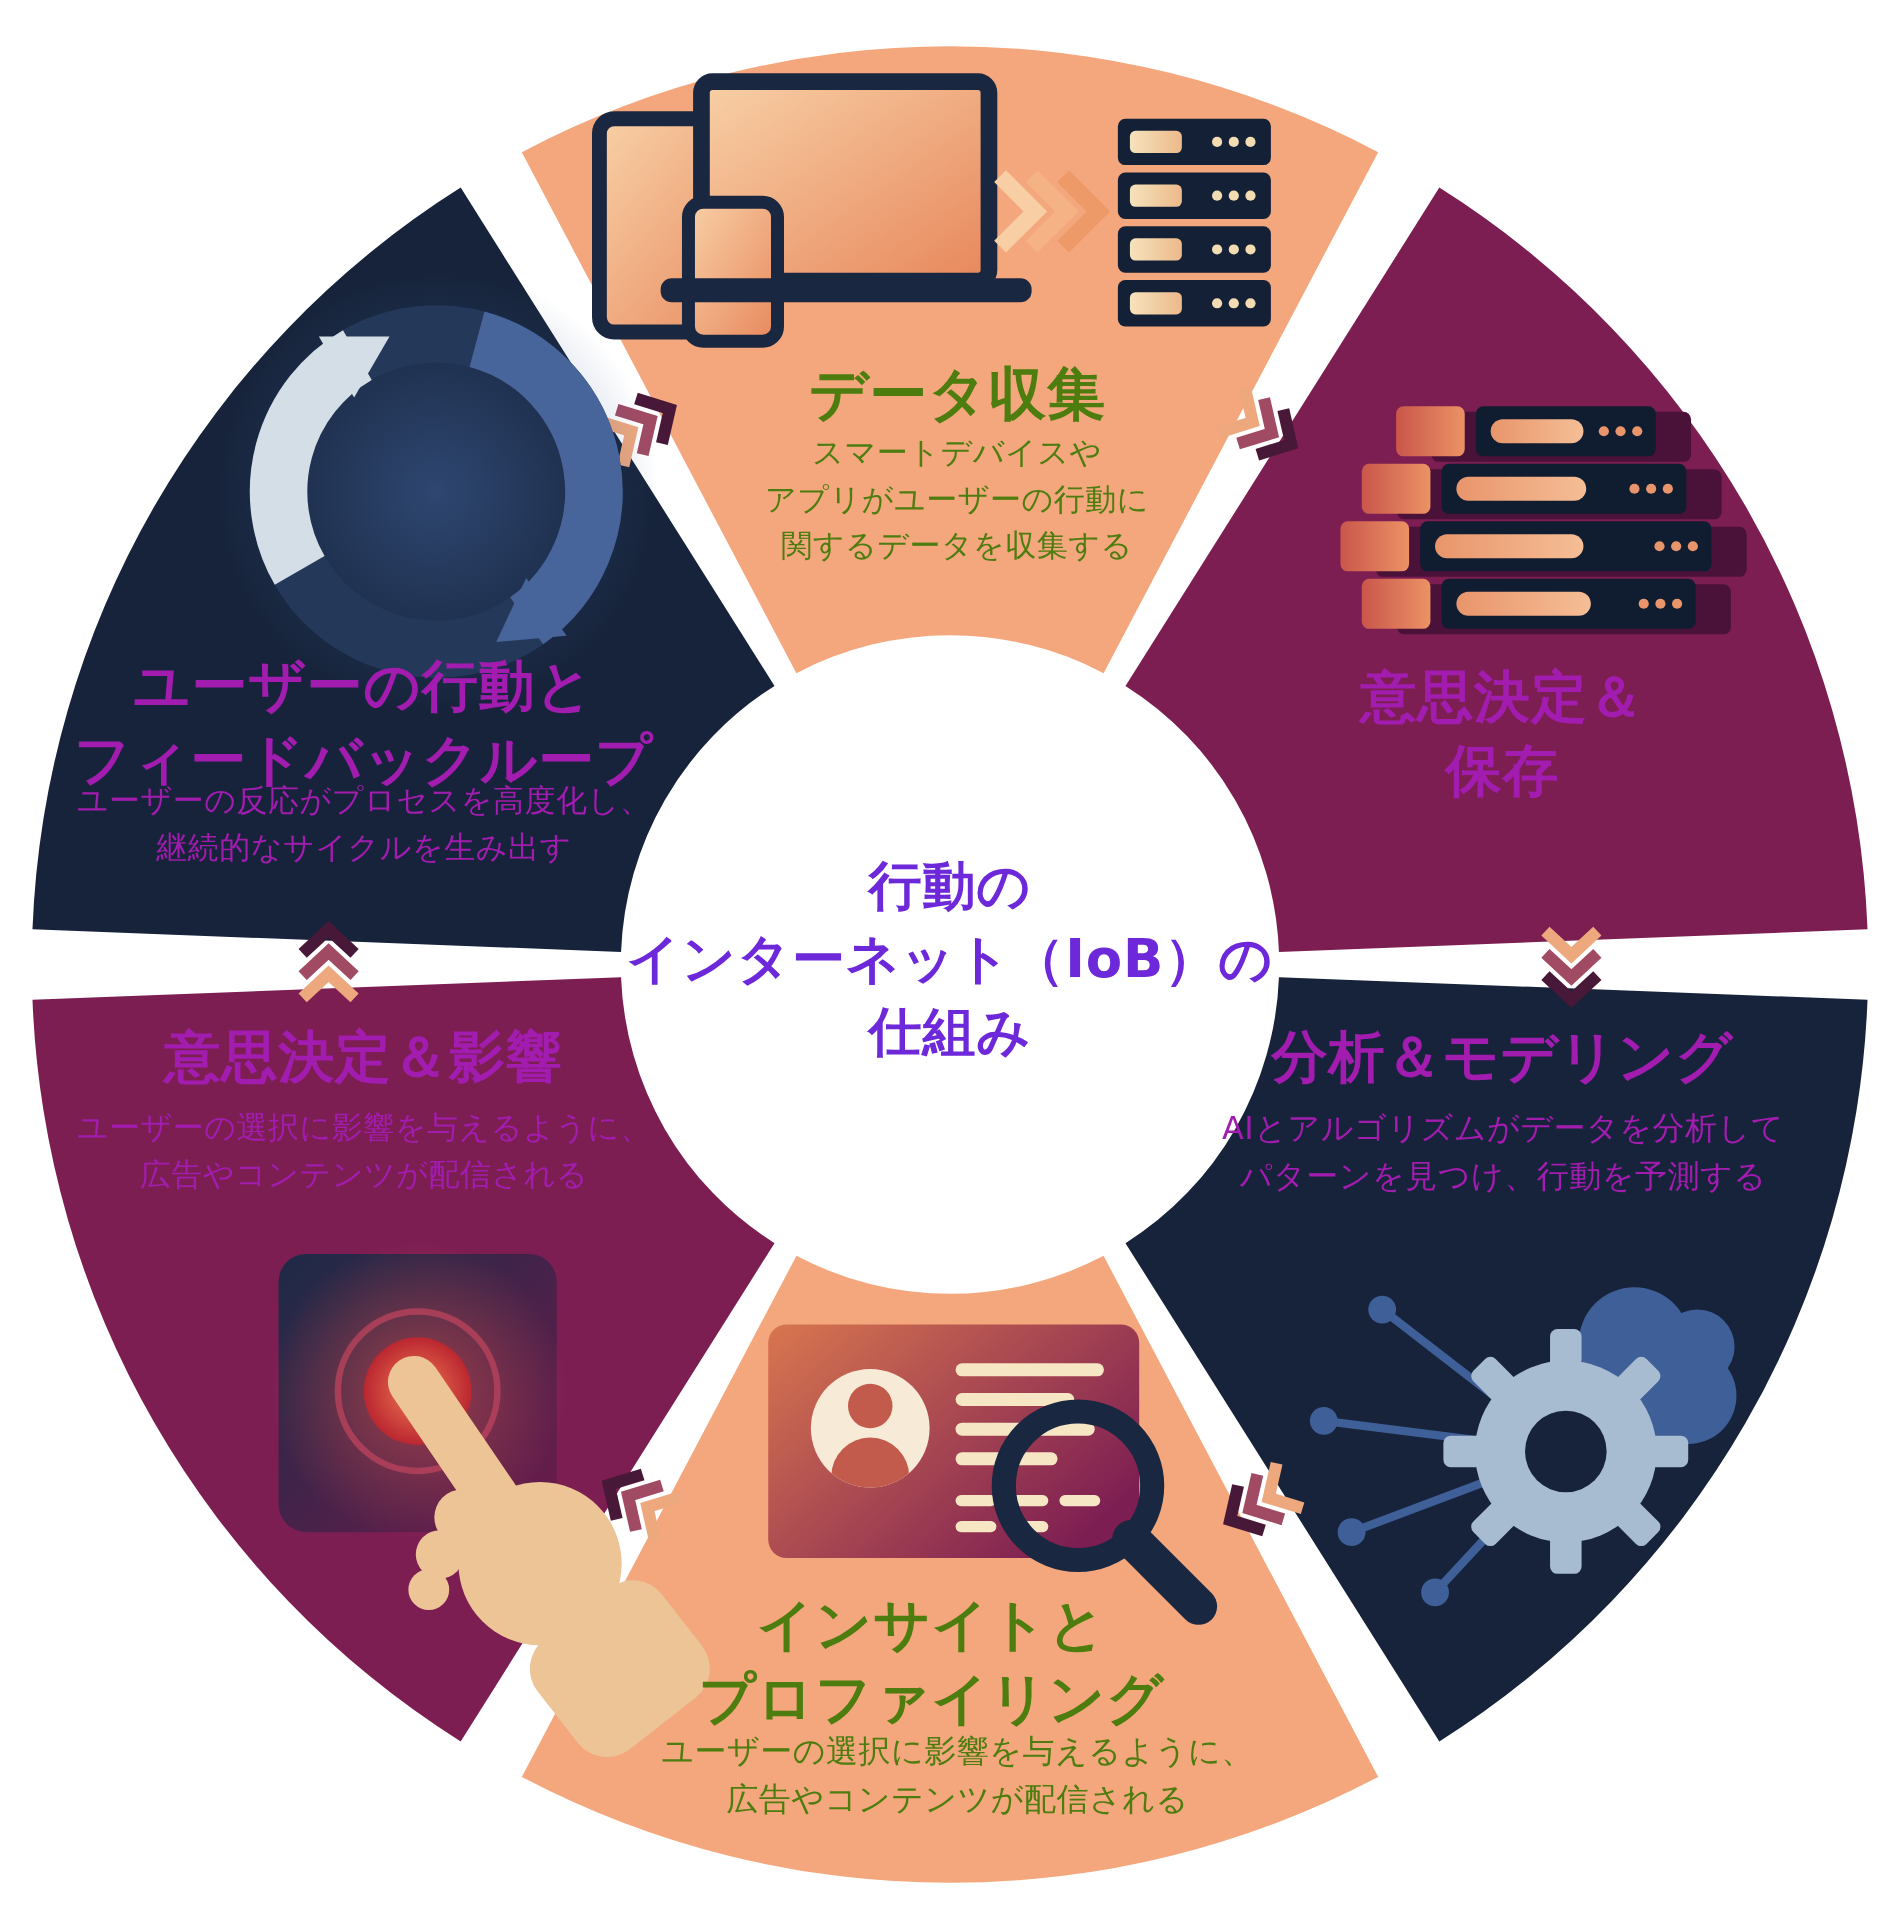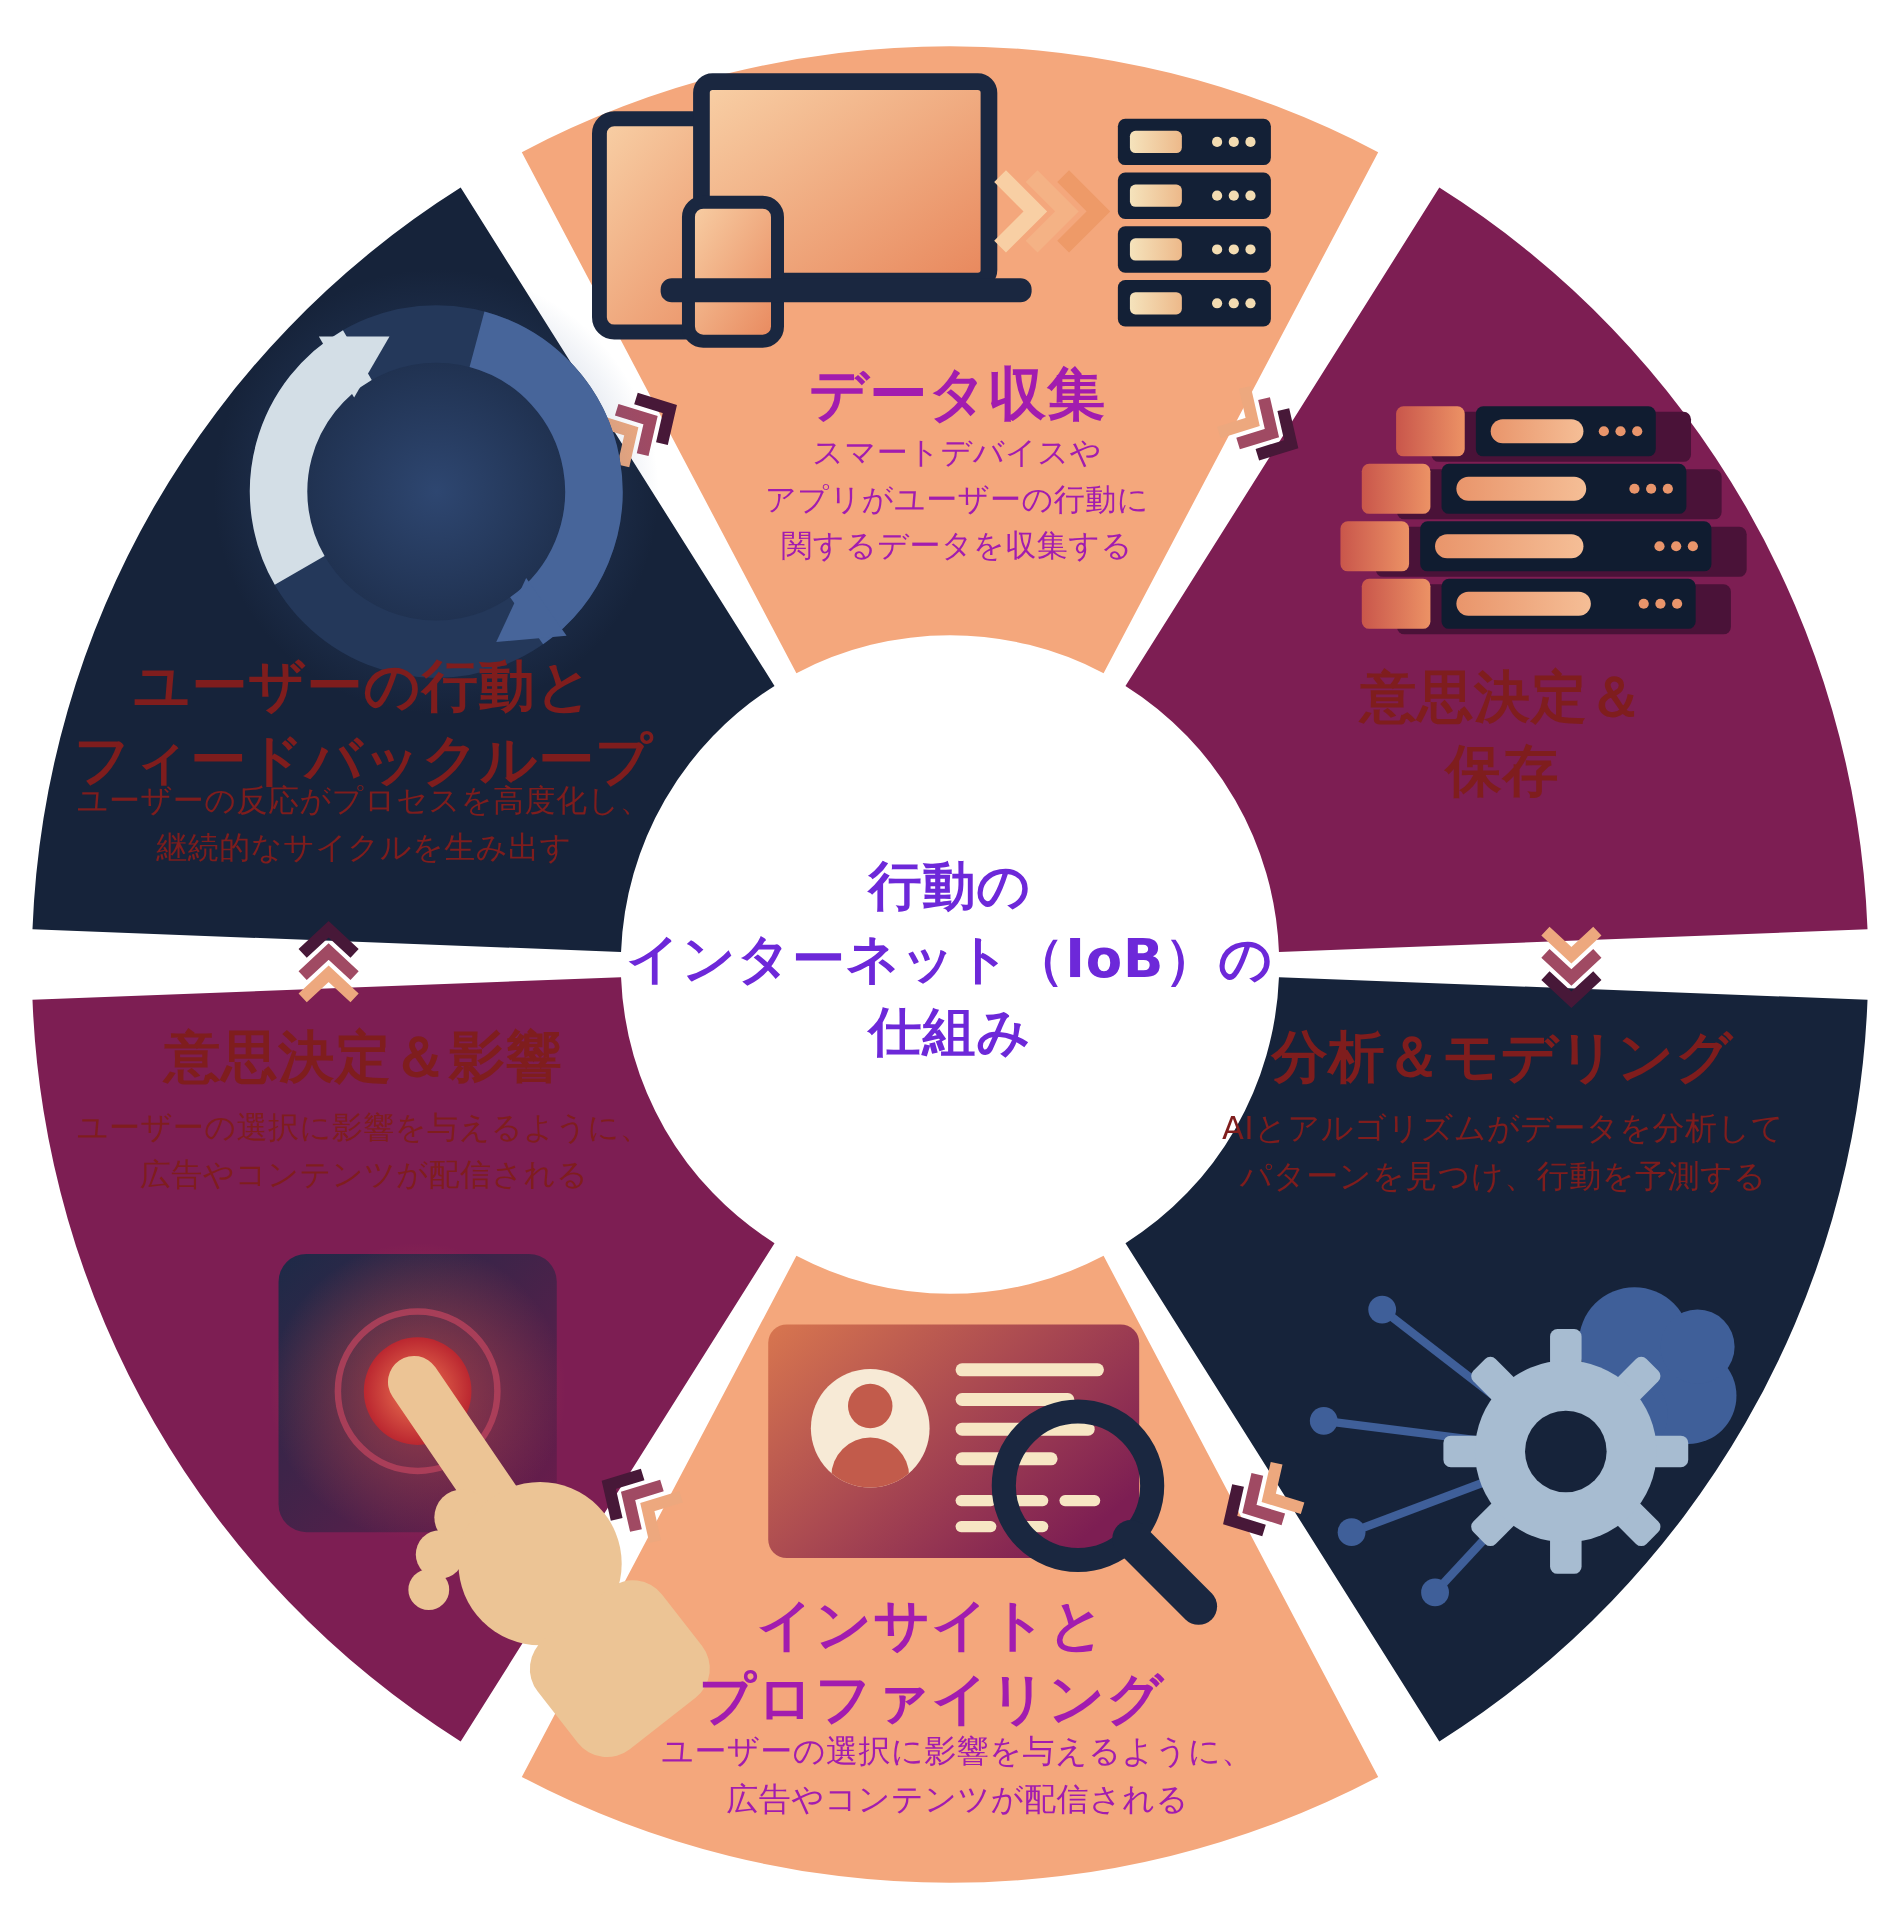--- a/index.html
+++ b/index.html
@@ -7,27 +7,27 @@
     position:relative;
     width:1900px; height:1930px;
     background:#ffffff;
     overflow:hidden;
     font-family:"DejaVu Sans", sans-serif;
   }
   .stage svg { position:absolute; left:0; top:0; }
   .txt {
     position:absolute;
     text-align:center;
-    color:#a21caf;
+    color:#4d7c0f;
     font-family:"DejaVu Sans", sans-serif;
   }
   .lines { white-space:pre-line; }
   .title { font-weight:600; letter-spacing:0.9px; line-height:1.33; }
   .desc  { font-weight:400; line-height:1.5; letter-spacing:0.5px; }
-  .light { color:#7f1d1d; }
+  .light { color:#a21caf; }
   .center-title { font-weight:700; line-height:1.38; color:#6d28d9; letter-spacing:0.9px; }
 </style>
 </head>
 <body>
 
 <div class="stage">
 
 <svg width="1900" height="1930" viewBox="0 0 2048 2081" xmlns="http://www.w3.org/2000/svg" xmlns:xlink="http://www.w3.org/1999/xlink">
   <defs>
     <linearGradient id="gDev" x1="0" y1="0" x2="1" y2="1">

